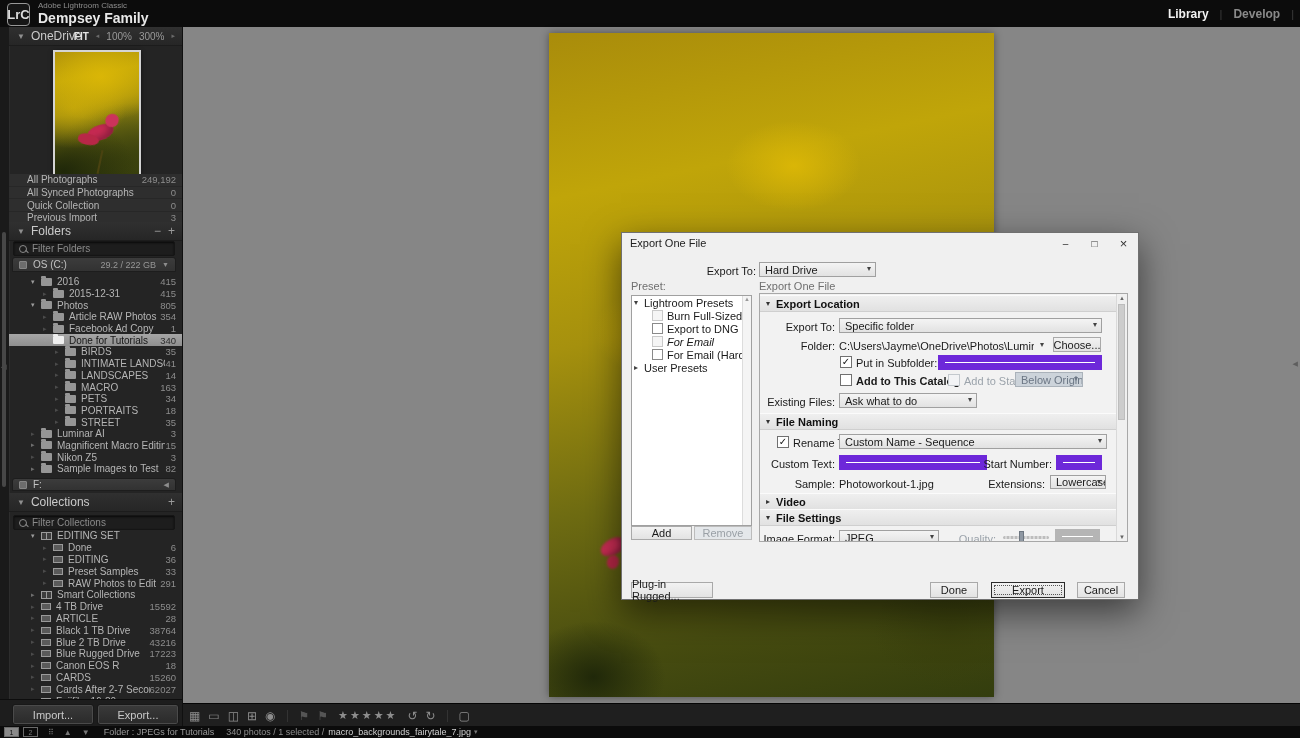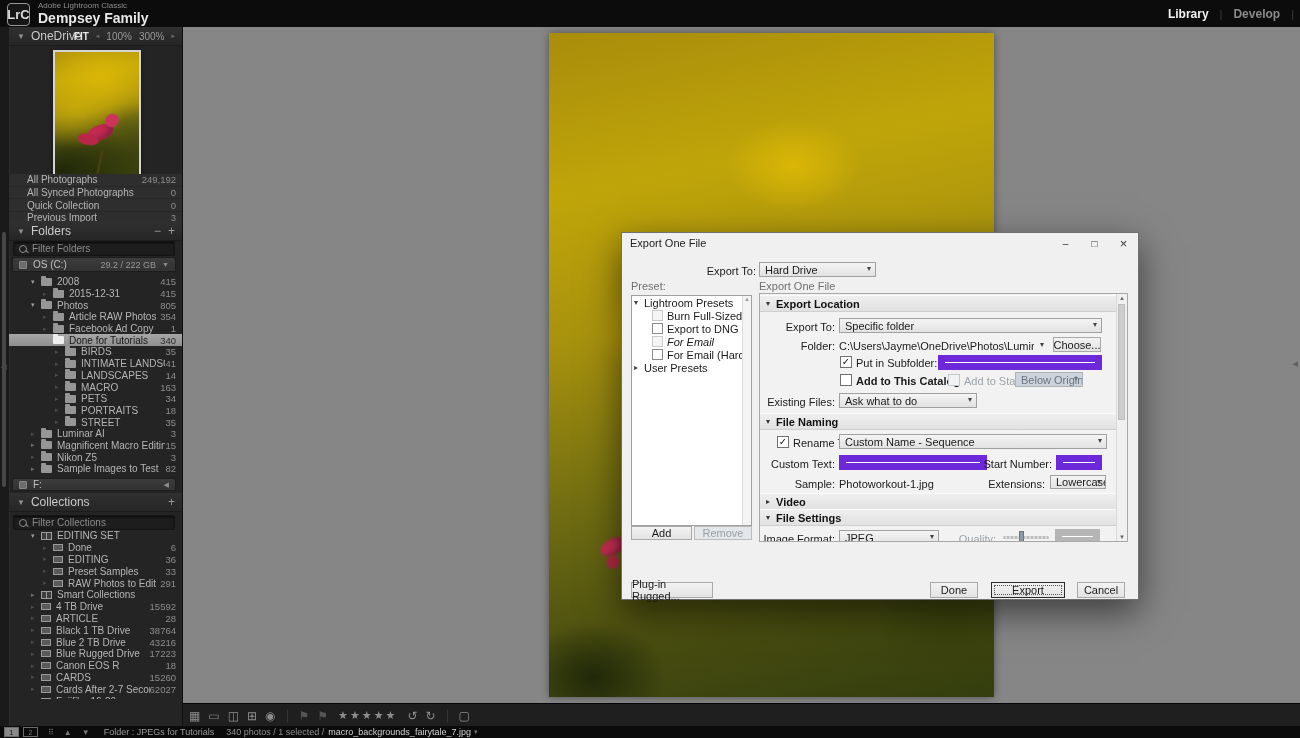--- a/index.html
+++ b/index.html
@@ -257,21 +257,21 @@
     <div class="volbar" style="top:230px;">
       <span class="led"></span>
       <span class="volname">OS (C:)</span>
       <span class="volspace">29.2 / 222 GB</span>
       <span class="voltri">▼</span>
     </div>
     <div class="abs f-tree" style="left:9px;right:0;top:249px;">
         <div class="trow" style="padding-left: 22px;">
           <span class="tri open"></span>
           <span class="ficon"></span>
-          <span class="tlbl">2008</span>
+          <span class="tlbl">2016</span>
           <span class="tcnt">415</span>
         </div>
         <div class="trow" style="padding-left: 34px;">
           <span class="tri leaf"></span>
           <span class="ficon"></span>
           <span class="tlbl">2015-12-31</span>
           <span class="tcnt">415</span>
         </div>
         <div class="trow" style="padding-left: 22px;">
           <span class="tri open"></span>
@@ -467,20 +467,24 @@
           <span class="tcnt">62027</span>
         </div>
         <div class="trow" style="padding-left: 22px;">
           <span class="tri leaf"></span>
           <span class="cicon"></span>
           <span class="tlbl">Fujifilm 16-80mm</span>
           <span class="tcnt">46</span>
         </div>
       </div>
 
+    <div class="pbtns">
+      <div class="pbtn" style="left:12px;">Import...</div>
+      <div class="pbtn" style="left:97px;">Export...</div>
+    </div>
   </aside>
 
   <main class="main">
     <div class="loupe photo">
       <div class="petal1"></div>
       <div class="petal2"></div>
     </div>
     <div class="r-edge-arrow">◀</div>
   </main>
 

